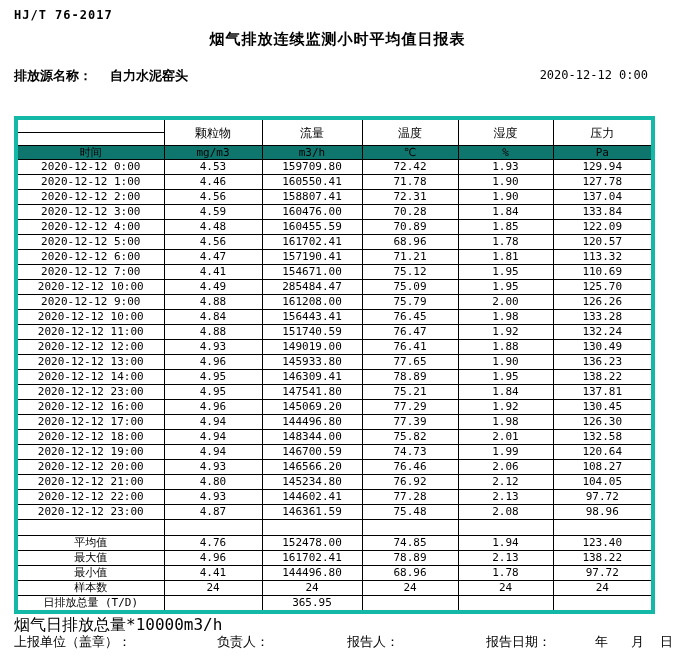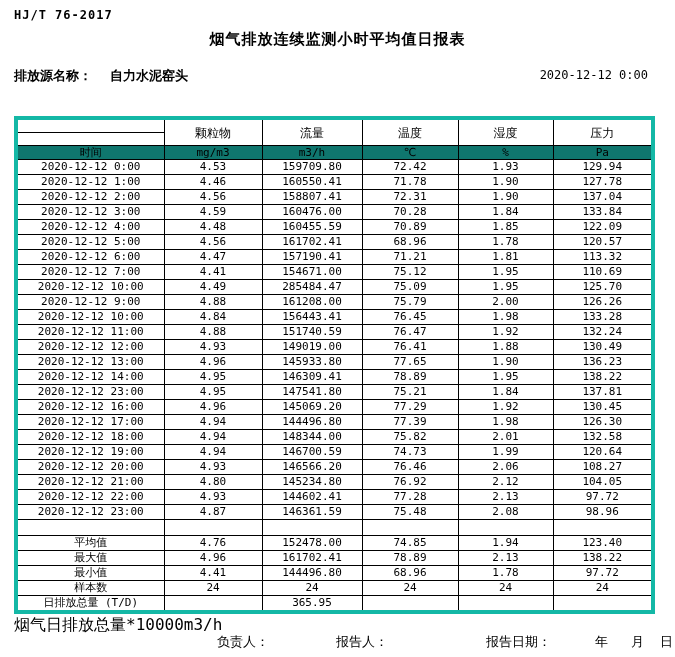--- a/index.html
+++ b/index.html
@@ -30,21 +30,21 @@
   tr.hsub td,tr.hsub th{height:12px;line-height:12px;}
   tr.hsub th{font-size:12px;}
   tr.unit-row td{background:#0f766e;height:13px;line-height:13px;}
   tr.blank-row td{height:15px;}
   td.label-left{text-align:left;padding-left:18px;}
   .footer-note{position:absolute;left:14px;top:615px;font-size:16px;}
   .footer-sign{position:absolute;left:0;top:633px;width:675px;height:18px;font-size:13px;}
   .footer-sign span{position:absolute;white-space:nowrap;}
   .fs-unit{left:14px;}
   .fs-resp{left:217px;}
-  .fs-rept{left:336px;}
+  .fs-rept{left:347px;}
   .fs-date{left:486px;}
   .fs-year{left:595px;}
   .fs-month{left:631px;}
   .fs-day{left:660px;}
 </style>
 </head>
 <body>
 
 <div class="doc-code">HJ/T  76-2017</div>
 <div class="title">烟气排放连续监测小时平均值日报表</div>
@@ -326,19 +326,20 @@
         <td>365.95</td>
         <td></td>
         <td></td>
         <td></td>
       </tr>
     </tbody>
 </table>
 
 <div class="footer-note">烟气日排放总量*10000m3/h</div>
 <div class="footer-sign">
+  <span class="fs-unit">上报单位（盖章）：</span>
   <span class="fs-resp">负责人：</span>
   <span class="fs-rept">报告人：</span>
   <span class="fs-date">报告日期：</span>
   <span class="fs-year">年</span>
   <span class="fs-month">月</span>
   <span class="fs-day">日</span>
 </div>
 
 </body></html>

